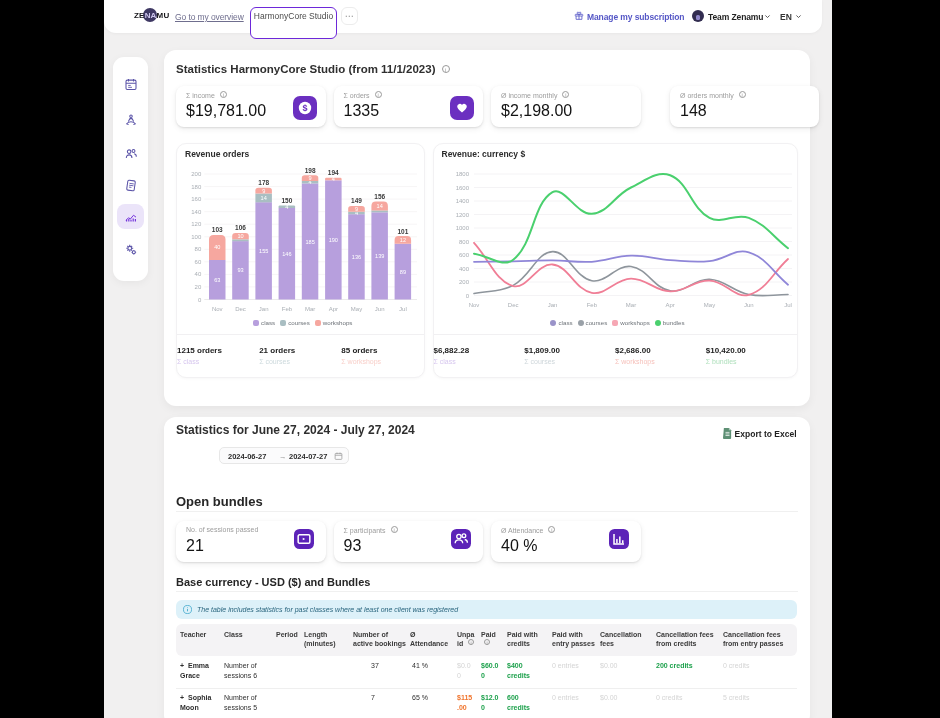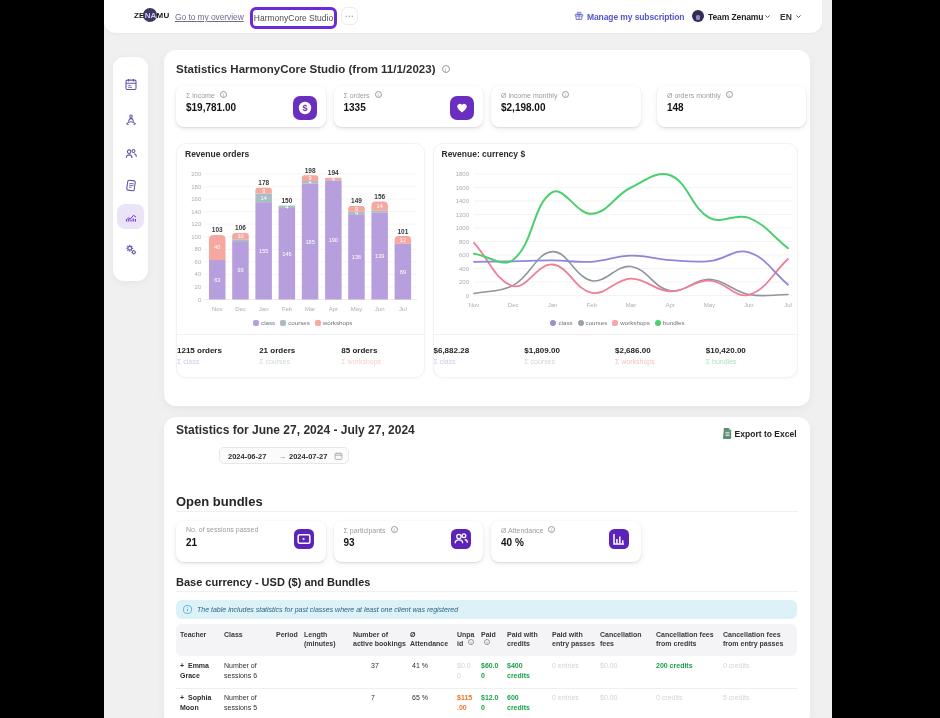--- a/index.html
+++ b/index.html
@@ -4,41 +4,41 @@
 html,body{width:940px;height:718px;background:#000;overflow:hidden;}
 #stage{position:absolute;left:104px;top:0;width:728px;height:718px;background:#f1f0f0;}
 .abs{position:absolute;}
 
 #topbar{position:absolute;left:0;top:0;width:718px;height:33px;background:#fff;border-radius:0 0 12px 12px;box-shadow:0 1px 3px rgba(0,0,0,.04);}
 #logo{position:absolute;left:30px;top:11px;font-size:8px;font-weight:800;letter-spacing:.2px;color:#17161a;}
 #logo .circ{position:absolute;left:9px;top:-3px;width:14px;height:14px;border-radius:50%;background:#3e3863;z-index:0;}
 #logo span{position:relative;z-index:1;margin-top:48px;}
 #logo .on{color:#cfc7ee;}
 .toplink{position:absolute;left:71px;top:12px;font-size:8.5px;letter-spacing:-.1px;color:#6f6e8e;text-decoration:underline;}
-.studio-btn{position:absolute;left:146px;top:7px;width:87px;height:22px;border:3px solid #6d28d9;border-radius:6px;background:#fff;font-size:8.5px;color:#4c4c4c;text-align:center;line-height:17px;white-space:nowrap;}
+.studio-btn{position:absolute;left:146px;top:7px;width:87px;height:32px;border:1px solid #6d28d9;border-radius:6px;background:#fff;font-size:8.5px;color:#4c4c4c;text-align:center;line-height:17px;white-space:nowrap;}
 .dots-btn{position:absolute;left:237px;top:7px;width:17px;height:18px;border:1px solid #ececec;border-radius:6px;background:#fff;color:#6c6c6c;font-size:9px;text-align:center;line-height:17px;letter-spacing:.5px;}
 .manage{position:absolute;left:483px;top:12px;font-size:8.5px;letter-spacing:-.1px;font-weight:600;color:#5557c6;}
 .avatar{position:absolute;left:588px;top:10px;width:12px;height:12px;border-radius:50%;background:#322d50;overflow:hidden;}
 .avatar:after{content:"";position:absolute;left:4px;top:5px;width:4px;height:5px;background:#8f86c9;border-radius:1.5px;}
 .teamname{position:absolute;left:604px;top:12px;font-size:8.5px;letter-spacing:-.1px;font-weight:700;color:#232323;}
 .chev{position:absolute;top:13px;width:7px;height:7px;color:#555;}
 .lang{position:absolute;left:676px;top:12px;font-size:8.5px;font-weight:600;color:#333;}
 
 #sidebar{position:absolute;left:9px;top:57px;width:35px;height:224px;background:#fff;border-radius:11px;box-shadow:0 2px 8px rgba(0,0,0,.05);}
 .sicon{position:absolute;left:50%;transform:translateX(-50%);width:15px;height:15px;}
 .spill{position:absolute;left:4px;top:147px;width:27px;height:25px;background:#ebe4f9;border-radius:8px;}
 
 .card{position:absolute;left:60px;width:645.5px;background:#fff;border-radius:12px;box-shadow:0 3px 10px rgba(0,0,0,.05);}
 #card1{top:50px;height:356px;}
 #card2{top:417px;height:310px;}
 .ctitle{position:absolute;font-weight:700;color:#2f2f2f;font-size:11.5px;}
 .info{display:inline-block;width:8px;height:8px;border:1px solid #9a9a9a;border-radius:50%;color:#9a9a9a;font-size:6px;font-weight:400;text-align:center;line-height:8px;vertical-align:1px;margin-left:3px;}
 .statbox{position:absolute;height:41px;background:#fff;border-radius:8px;box-shadow:0 1px 2px rgba(0,0,0,.1),0 2px 6px rgba(0,0,0,.07);}
 .slabel{position:absolute;left:10px;top:5px;font-size:7px;color:#9c9c9c;white-space:nowrap;}
-.sval{position:absolute;left:10px;top:16px;font-size:10px;font-weight:700;color:#131313;white-space:nowrap;}
+.sval{position:absolute;left:10px;top:16px;font-size:16px;font-weight:400;color:#131313;white-space:nowrap;}
 .sicon2{position:absolute;border-radius:7px;background:#6229c3;}
 .panel{position:absolute;top:93px;height:234.5px;background:#fff;border:1px solid #f2f1f3;border-radius:10px;box-shadow:0 1px 3px rgba(0,0,0,.03);}
 .ptitle{position:absolute;left:8px;top:5px;font-size:8.5px;font-weight:700;color:#2c2c2c;}
 .ax{font-size:6px;fill:#a9aeb4;}
 .bl{font-size:5.6px;fill:#fff;}
 .tot{font-size:6.5px;font-weight:700;fill:#3a3a3a;}
 .legend{position:absolute;width:100%;text-align:center;font-size:6.2px;color:#6d7278;}
 .legend i{display:inline-block;width:6px;height:6px;border-radius:2px;margin:0 2px -1px 5px;}
 .pfoot{position:absolute;left:0;right:0;bottom:0;height:43px;border-top:1px solid #f1f0f2;display:flex;}
 .pfoot>div{flex:1;padding-top:11.5px;}
@@ -127,21 +127,21 @@
         <div class="slabel">Σ orders <span class="info" style="width:7px;height:7px;line-height:7px;font-size:5.5px;">i</span></div>
         <div class="sval">1335</div>
         <div class="sicon2" style="right:9px;top:10px;width:24px;height:24px;background:#6b2fc0;"><svg width="24" height="24" viewBox="0 0 24 24">
             <path d="M12 16.5 C9 14 7.2 12.2 7.2 10.4 a2.6 2.6 0 0 1 4.8-1.4 a2.6 2.6 0 0 1 4.8 1.4 C16.8 12.2 15 14 12 16.5Z" fill="#fff"></path>
           </svg></div>
       </div>
     <div class="statbox" style="left:327px;width:149.5px;top:36px;">
         <div class="slabel">Ø income monthly <span class="info" style="width:7px;height:7px;line-height:7px;font-size:5.5px;">i</span></div>
         <div class="sval">$2,198.00</div>
       </div>
-    <div class="statbox" style="left:493px;width:149.0px;top:36px;">
+    <div class="statbox" style="left:506px;width:149.0px;top:36px;">
         <div class="slabel">Ø orders monthly <span class="info" style="width:7px;height:7px;line-height:7px;font-size:5.5px;">i</span></div>
         <div class="sval">148</div>
       </div>
 
     <div class="panel" style="left:12px;width:248.5px;">
       <div class="ptitle">Revenue orders</div>
       <svg class="abs" style="left:0;top:14px" width="248" height="174" viewBox="0 0 248 174">
         <g transform="translate(0,-14)">
 <line x1="27.3" y1="155.5" x2="240" y2="155.5" stroke="#ebebeb" stroke-width="1"></line>
 <text x="24.3" y="157.5" text-anchor="end" class="ax">0</text>

